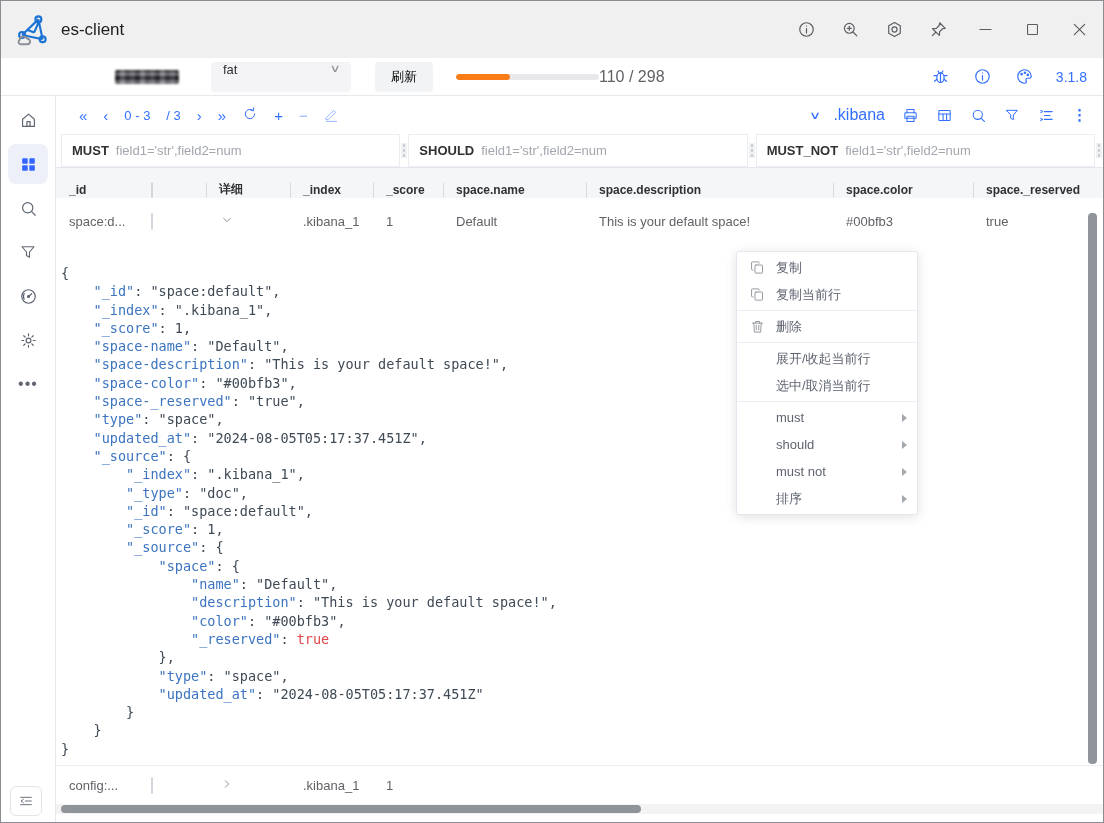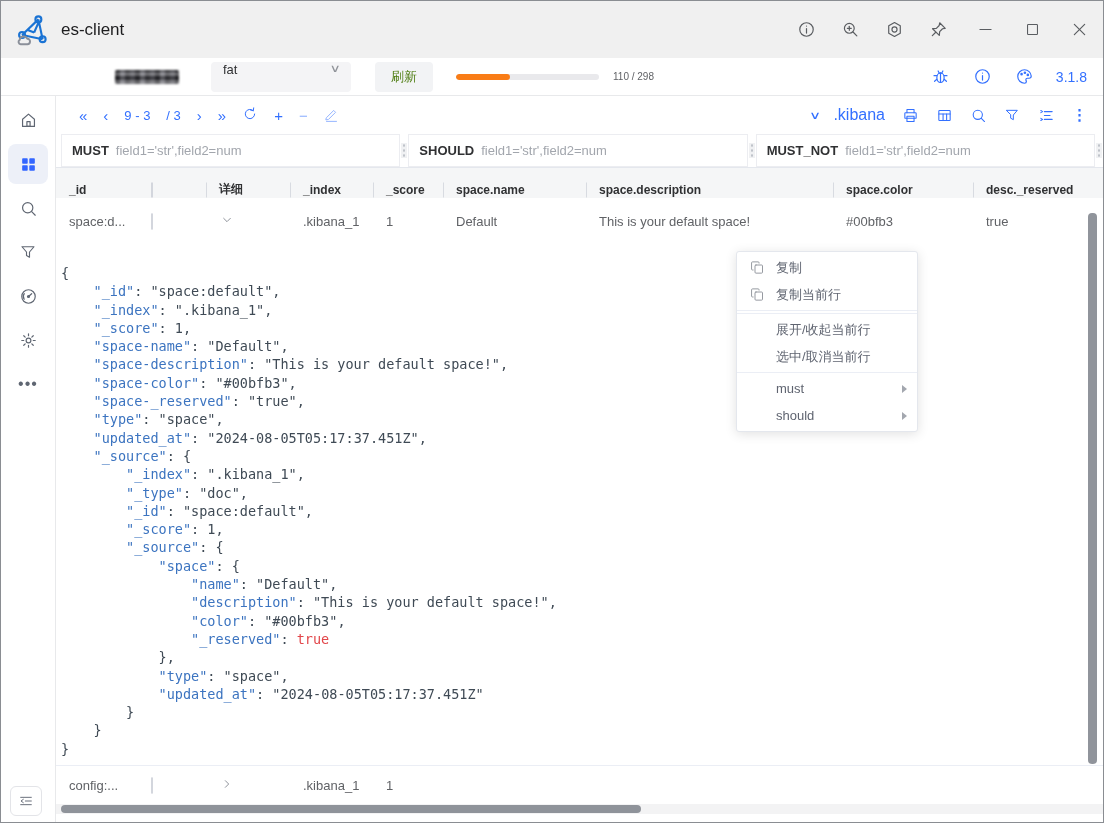--- a/index.html
+++ b/index.html
@@ -23,24 +23,24 @@
     border-bottom:1px solid #e8e9eb;}
   .redacted{margin-left:98px;width:64px;height:14px;border-radius:2px;filter:blur(1.3px);
     background:
       repeating-linear-gradient(90deg,#2e2e33 0 5px,#6d6d74 5px 10px,#3c3c42 10px 15px,#57575e 15px 20px),
       repeating-linear-gradient(0deg,rgba(255,255,255,.25) 0 4px,rgba(0,0,0,.25) 4px 8px);
     background-blend-mode:overlay;}
   .env-select{margin-left:32px;width:140px;height:30px;background:#f4f4f6;border-radius:4px;
     display:flex;align-items:flex-start;padding:0 12px;box-sizing:border-box;font-size:13px;color:#303133;cursor:pointer;}
   .env-select .chev{margin-left:auto;color:#909399;font-size:11px;transform:scaleX(1.4);}
   .btn-refresh{margin-left:24px;width:58px;height:30px;background:#f2f3f5;border:none;border-radius:4px;
-    font-size:13px;color:#4d7c0f;cursor:pointer;font-family:inherit;}
+    font-size:13px;color:#000000;cursor:pointer;font-family:inherit;}
   .progress{margin-left:23px;width:143px;height:6px;border-radius:3px;background:#e9e9ec;overflow:hidden;}
   .progress-fill{height:100%;border-radius:3px;background:#f97c16;width:38%;}
-  .progress-label{margin-left:14px;font-size:10px;color:#606266;}
+  .progress-label{font-size:16px;color:#606266;}
   .blue-ic{width:19px;height:19px;color:#3370ff;margin-left:23px;cursor:pointer;display:flex;align-items:center;}
   .version{margin-left:22px;font-size:14px;color:#3370ff;cursor:pointer;}
   
   .sidebar{position:absolute;left:0;top:95px;width:55px;height:728px;background:#fff;
     border-right:1px solid #e8e9eb;box-sizing:border-box;display:flex;flex-direction:column;align-items:center;padding-top:4px;}
   .side-item{width:40px;height:40px;margin-bottom:4px;display:flex;align-items:center;justify-content:center;
     color:#5f6672;border-radius:8px;cursor:pointer;}
   .side-item.active{background:#edf0f8;color:#3366ff;}
   .side-more{font-size:16px;letter-spacing:1px;color:#5f6672;}
   .side-toggle{position:absolute;left:9px;bottom:8px;width:30px;height:28px;border:1px solid #e3e4e8;border-radius:6px;
@@ -244,21 +244,21 @@
   <div class="side-toggle">
     <svg class="i" width="16" height="16" viewBox="0 0 24 24">
       <path d="M4 6.5 H20 M11 12 H20 M4 17.5 H20 M8 9.5 L4.5 12 L8 14.5"></path>
     </svg>
   </div>
 </div>
 
 <div class="pager">
   <span class="pg">«</span>
   <span class="pg">‹</span>
-  <span class="pg txt">9 - 3</span>
+  <span class="pg txt">0 - 3</span>
   <span class="pg txt">/ 3</span>
   <span class="pg">›</span>
   <span class="pg">»</span>
   <span class="pg">
     <svg class="i" width="16" height="16" viewBox="0 0 24 24">
       <path d="M19 12 a7 7 0 1 1 -2.3-5.2"></path>
         <path d="M17.5 2.8 L17 7.2 L12.8 6"></path>
     </svg>
   </span>
   <span class="pg">+</span>
@@ -328,21 +328,21 @@
 
 <div class="thead tgrid">
   <div class="hcell">_id</div>
   <div class="hcell"><span class="cb"></span></div>
   <div class="hcell sep">详细</div>
   <div class="hcell sep">_index</div>
   <div class="hcell sep">_score</div>
   <div class="hcell sep">space.name</div>
   <div class="hcell sep">space.description</div>
   <div class="hcell sep">space.color</div>
-  <div class="hcell sep">desc._reserved</div>
+  <div class="hcell sep">space._reserved</div>
 </div>
 
 <div class="trow r1 tgrid">
   <div>space:d...</div>
   <div><span class="cb"></span></div>
   <div>
     <svg class="i expand-ic" viewBox="0 0 24 24">
       <polyline points="7,9.5 12,14.5 17,9.5"></polyline>
     </svg>
   </div>
@@ -414,29 +414,45 @@
     <span>复制</span>
   </div>
   <div class="mi">
     <svg class="i mic" viewBox="0 0 24 24">
       <rect x="8" y="8" width="12" height="13" rx="1.5"></rect>
         <path d="M5 16 H4 a1.5 1.5 0 0 1-1.5-1.5 V4.5 A1.5 1.5 0 0 1 4 3 h9 a1.5 1.5 0 0 1 1.5 1.5 V5"></path>
     </svg>
     <span>复制当前行</span>
   </div>
   <div class="msep"></div>
+  <div class="mi">
+    <svg class="i mic" viewBox="0 0 24 24">
+      <path d="M4 6.5 H20 M9 6.5 V4 h6 v2.5 M6 6.5 L7 21 H17 L18 6.5"></path>
+        <line x1="10" y1="10" x2="10" y2="17.5"></line>
+        <line x1="14" y1="10" x2="14" y2="17.5"></line>
+    </svg>
+    <span>删除</span>
+  </div>
   <div class="msep"></div>
   <div class="mi noicon">
     <span>展开/收起当前行</span>
   </div>
   <div class="mi noicon">
     <span>选中/取消当前行</span>
   </div>
   <div class="msep"></div>
   <div class="mi noicon">
     <span>must</span>
     <i class="arrow"></i>
   </div>
   <div class="mi noicon">
     <span>should</span>
     <i class="arrow"></i>
   </div>
+  <div class="mi noicon">
+    <span>must not</span>
+    <i class="arrow"></i>
+  </div>
+  <div class="mi noicon">
+    <span>排序</span>
+    <i class="arrow"></i>
+  </div>
 </div>
 
 </body></html>

